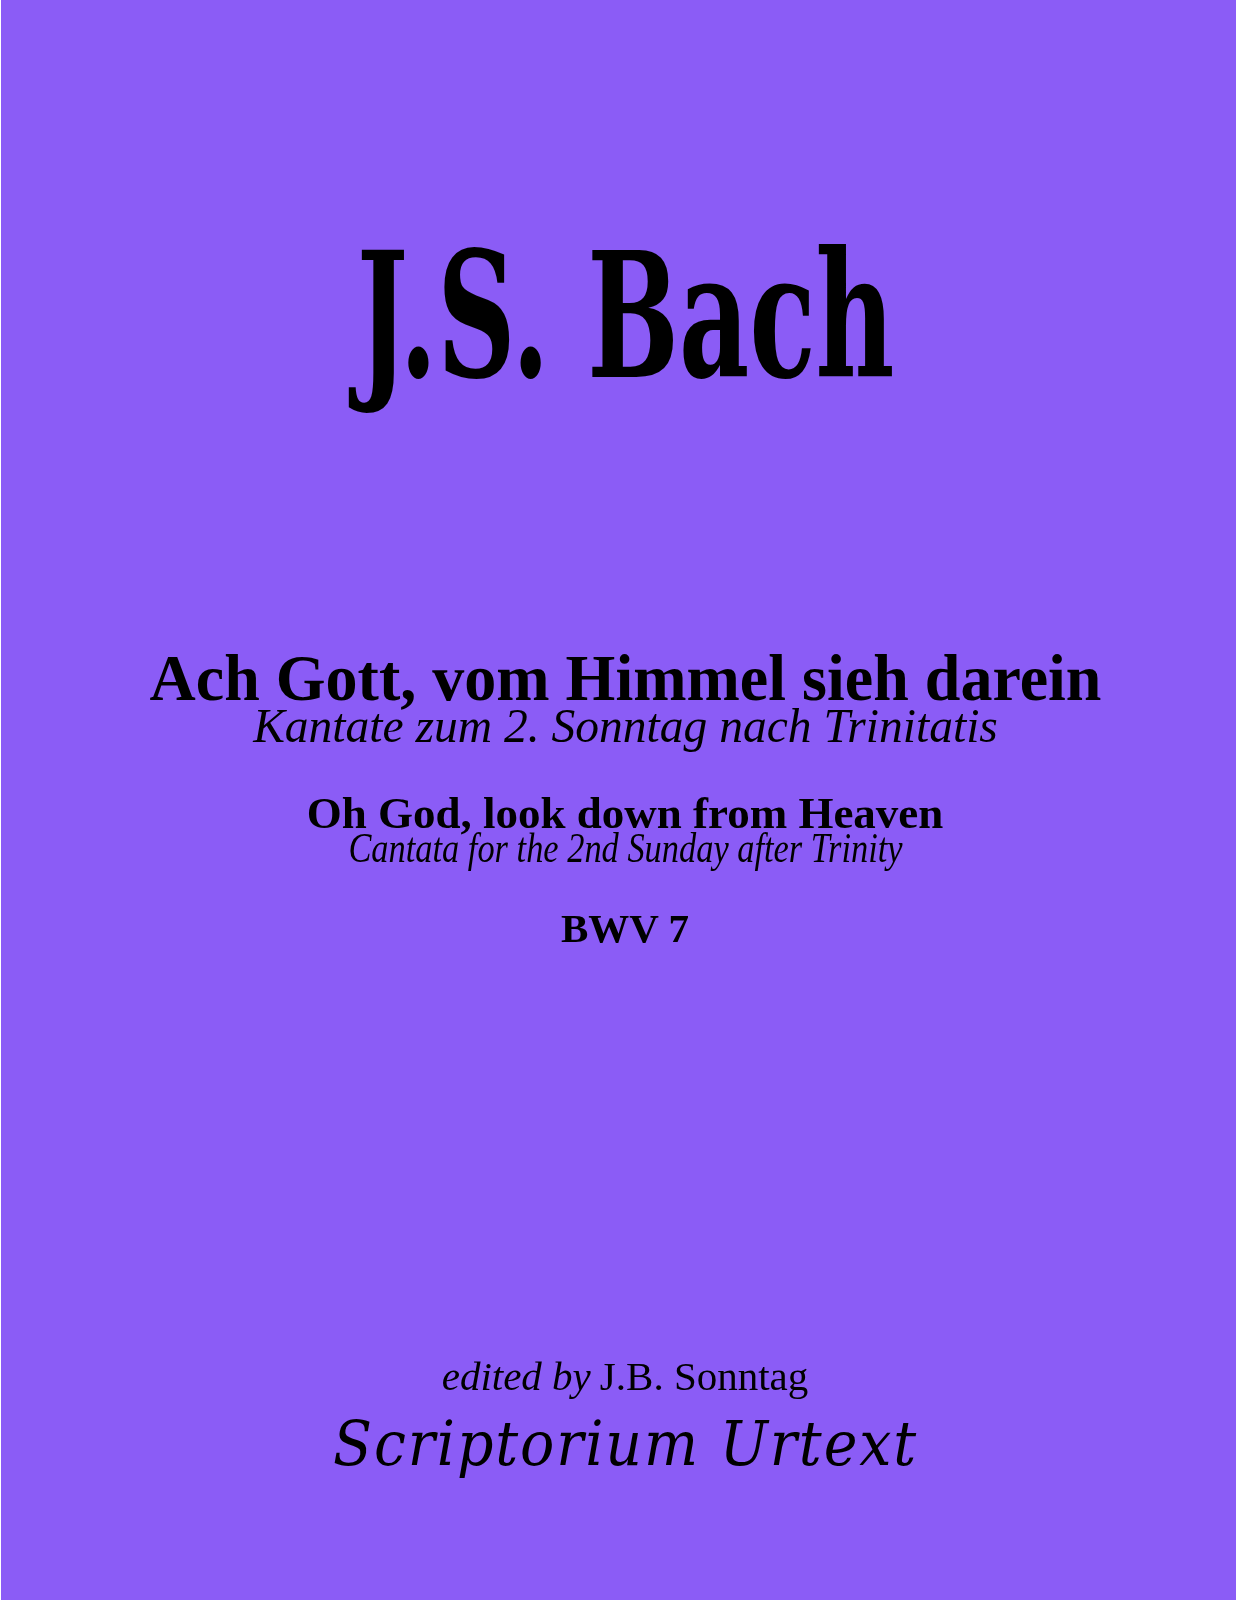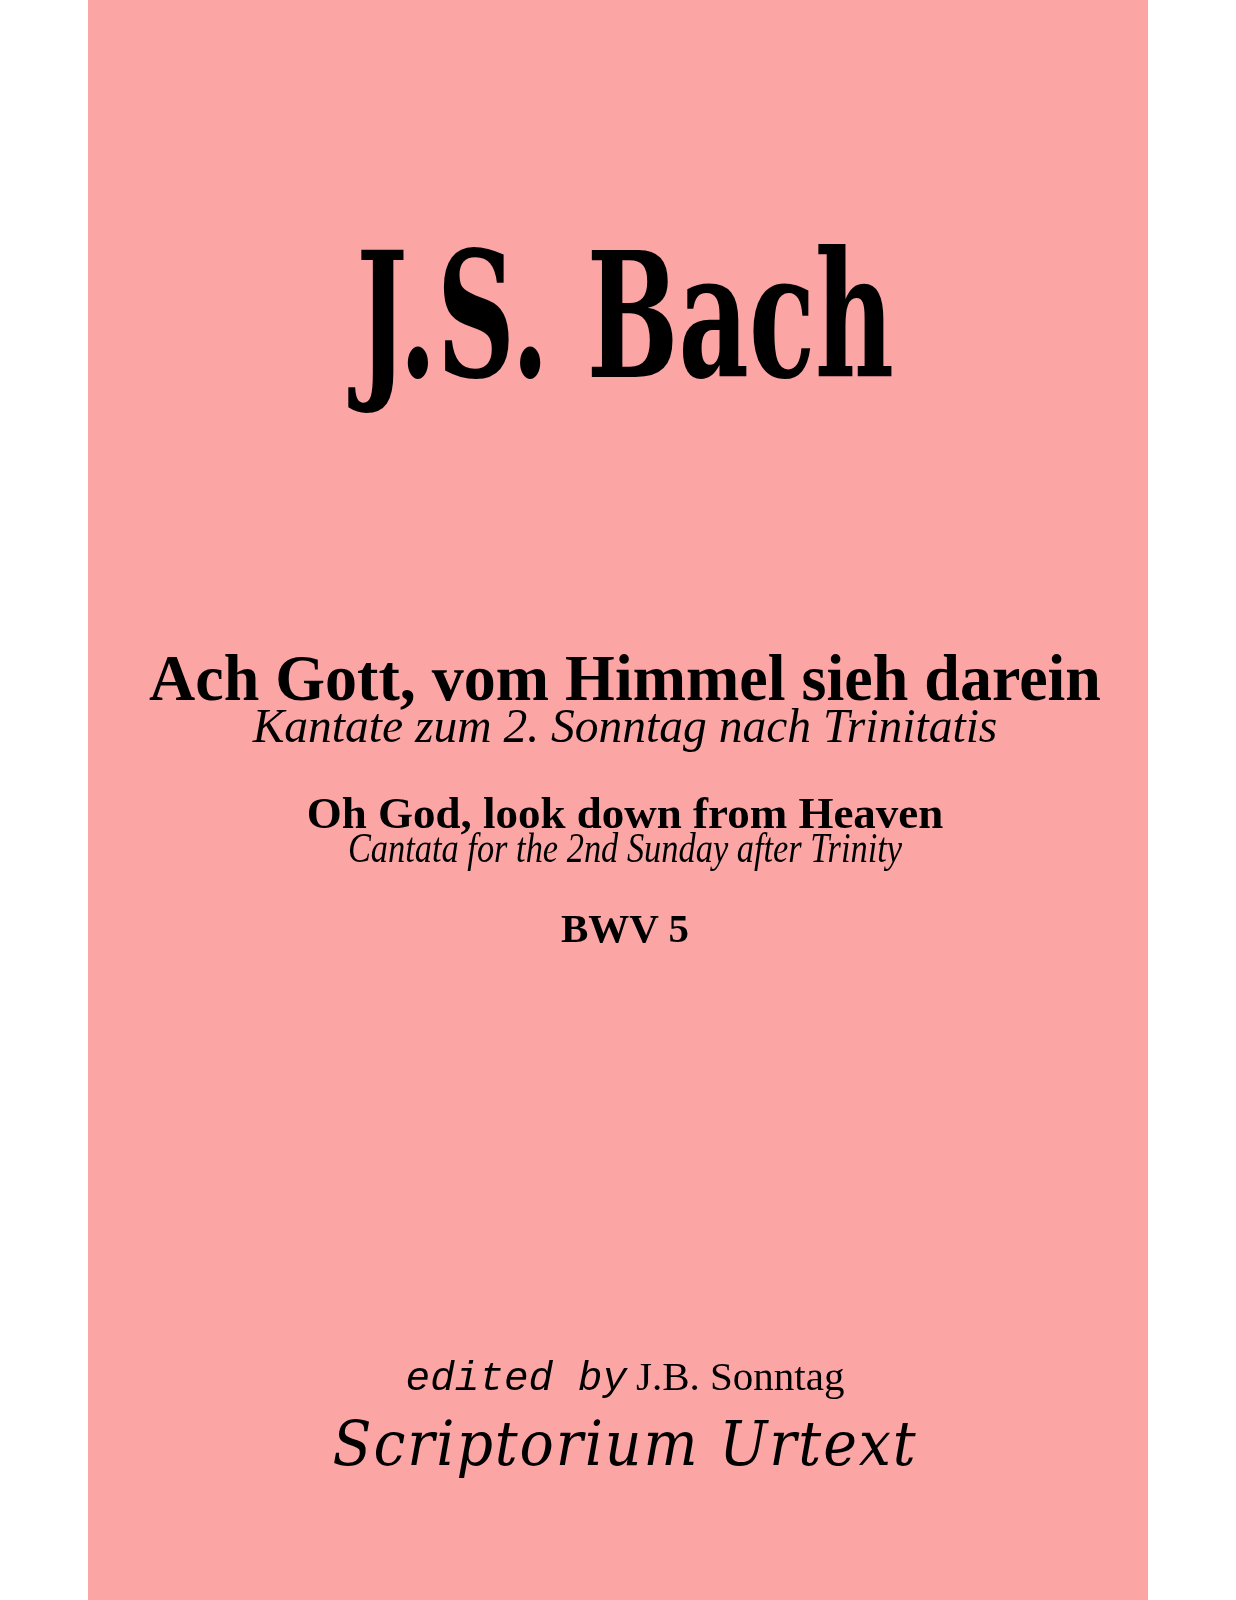--- a/index.html
+++ b/index.html
@@ -1,21 +1,21 @@
 <!DOCTYPE html>
 <html><head>
 <meta charset="utf-8">
 <style>
   * { margin: 0; padding: 0; box-sizing: border-box; }
   html, body { background: #ffffff; }
   .page {
     position: relative;
-    width: 1060px;
+    width: 1235px;
     height: 1600px;
-    background: #fca5a5;
+    background: #8b5cf6;
     color: #000000;
     font-family: "Liberation Serif", serif;
     overflow: hidden;
     margin: 0 auto;
   }
   .line {
     position: absolute;
     left: 14px;
     right: 0;
     text-align: center;
@@ -63,21 +63,20 @@
     font-size: 41px;
   }
   
   .credit {
     top: 1356px;
     font-size: 41px;
   }
   .credit .prefix {
     font-style: italic;
     margin-right: 0.22em;
-    font-family: Liberation Mono, monospace;
   }
   
   .publisher {
     top: 1413px;
     font-family: "DejaVu Serif", serif;
     font-style: italic;
     font-weight: normal;
     font-size: 62px;
     letter-spacing: 2px;
     transform: scaleX(0.92);
@@ -91,21 +90,21 @@
   <div class="line composer">J.S. Bach</div>
 
   <div class="line title-de">Ach Gott, vom Himmel sieh darein</div>
 
   <div class="line subtitle-de">Kantate zum 2. Sonntag nach Trinitatis</div>
 
   <div class="line title-en">Oh God, look down from Heaven</div>
 
   <div class="line subtitle-en">Cantata for the 2nd Sunday after Trinity</div>
 
-  <div class="line bwv">BWV 5</div>
+  <div class="line bwv">BWV 7</div>
 
   <div class="line credit">
     <span class="prefix">edited by</span><span>J.B. Sonntag</span>
   </div>
 
   <div class="line publisher">Scriptorium Urtext</div>
 
 </div>
 
 </body></html>

